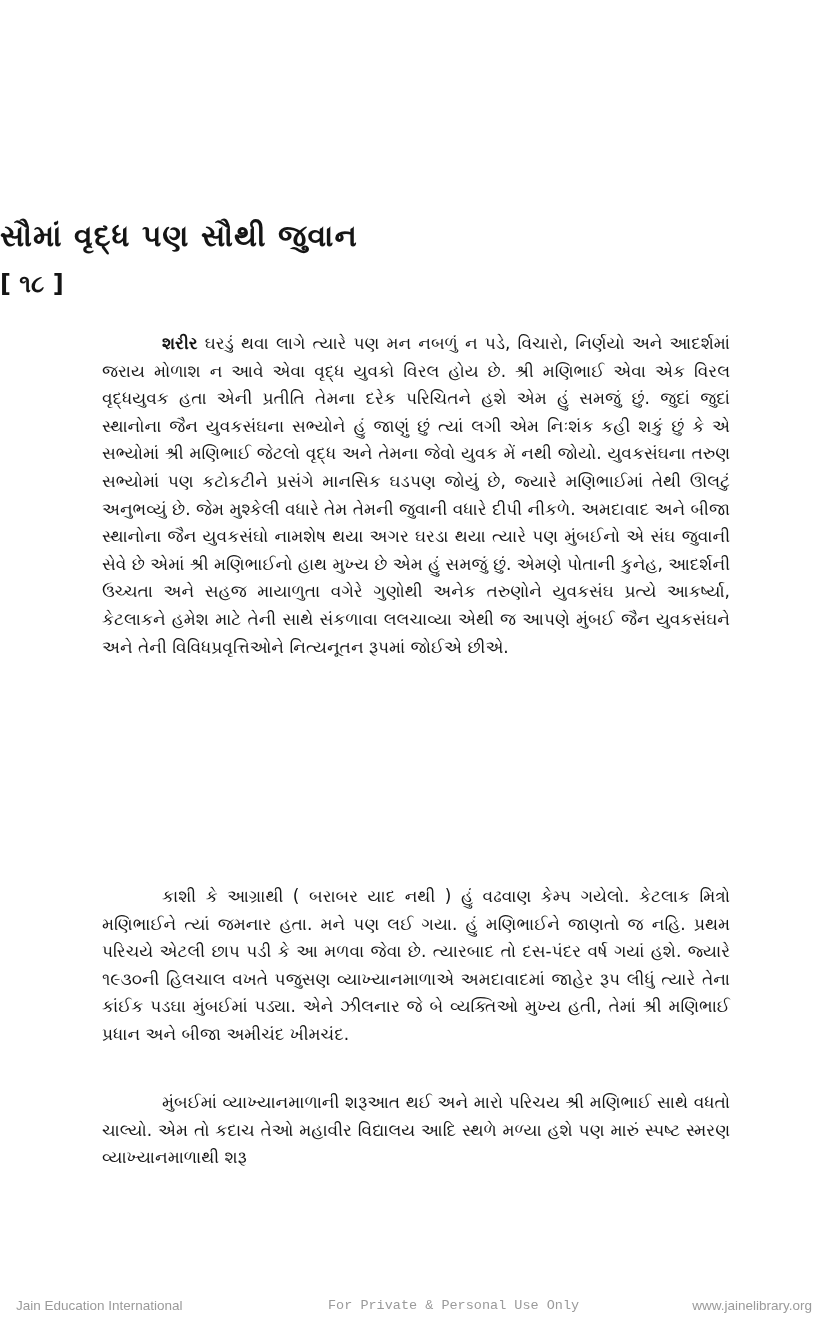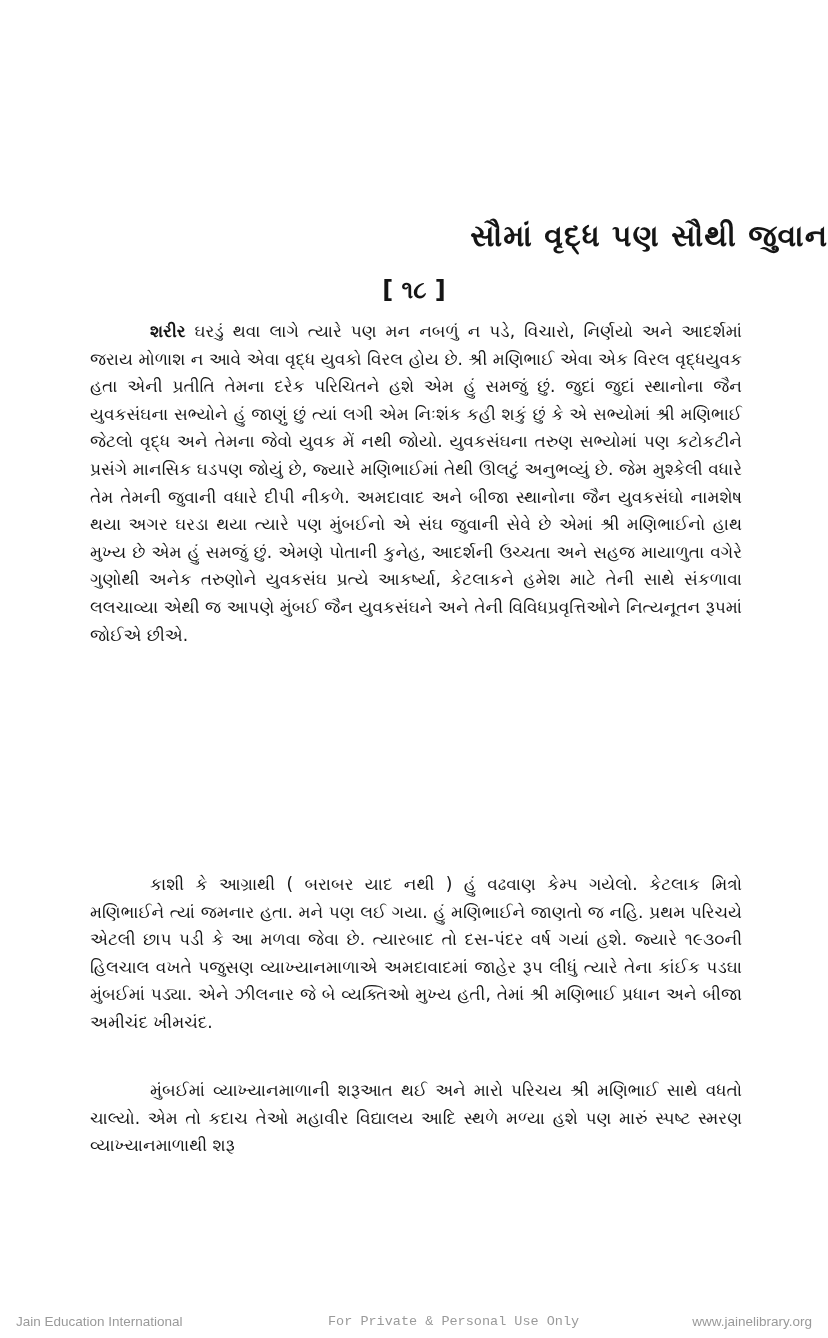--- a/index.html
+++ b/index.html
@@ -2,40 +2,40 @@
 <html><head>
 <meta charset="utf-8">
 <style>
   html, body { margin: 0; padding: 0; background: #ffffff; }
   body {
     width: 828px; height: 1338px; position: relative; overflow: hidden;
     font-family: "DejaVu Sans", sans-serif; color: #151515;
   }
   .page-title {
     position: absolute; left: 0; right: 0; top: 218px;
-    text-align: right; font-size: 30px; font-weight: bold; letter-spacing: 1px;
+    text-align: left; font-size: 30px; font-weight: bold; letter-spacing: 1px;
   }
   .chapter-number {
-    position: absolute; left: 0; right: 0; top: 276px;
-    text-align: center; font-size: 24px; font-weight: bold;
+    position: absolute; left: 0; right: 0; top: 270px;
+    text-align: left; font-size: 24px; font-weight: bold;
   }
   .body-text {
     position: absolute; left: 90px; width: 652px;
     font-size: 17px; line-height: 27.6px; text-align: justify;
   }
-  .para { margin: 0; text-indent: 60px; text-align: justify; }
+  .para { margin: 12px; text-indent: 60px; text-align: justify; }
   .lead-word { font-weight: bold; }
   #p1 { top: 318px; }
   #p2 { top: 871px; }
   #p3 { top: 1077px; }
   .footer {
     position: absolute; left: 0; right: 0; top: 1298px; height: 20px;
     font-family: "Liberation Sans", sans-serif; font-size: 13.5px; color: #9a9a9a;
   }
-  .footer span { position: absolute; top: 16px; white-space: nowrap; }
+  .footer span { position: absolute; top: 0; white-space: nowrap; }
   .footer-left { left: 16px; }
   .footer-center { left: 328px; font-family: Liberation Mono, monospace; }
   .footer-right { right: 16px; text-align: right; }
 </style>
 </head>
 <body>
 
 <div class="page-title">સૌમાં વૃદ્ધ પણ સૌથી જુવાન</div>
 <div class="chapter-number">[ ૧૮ ]</div>
 

